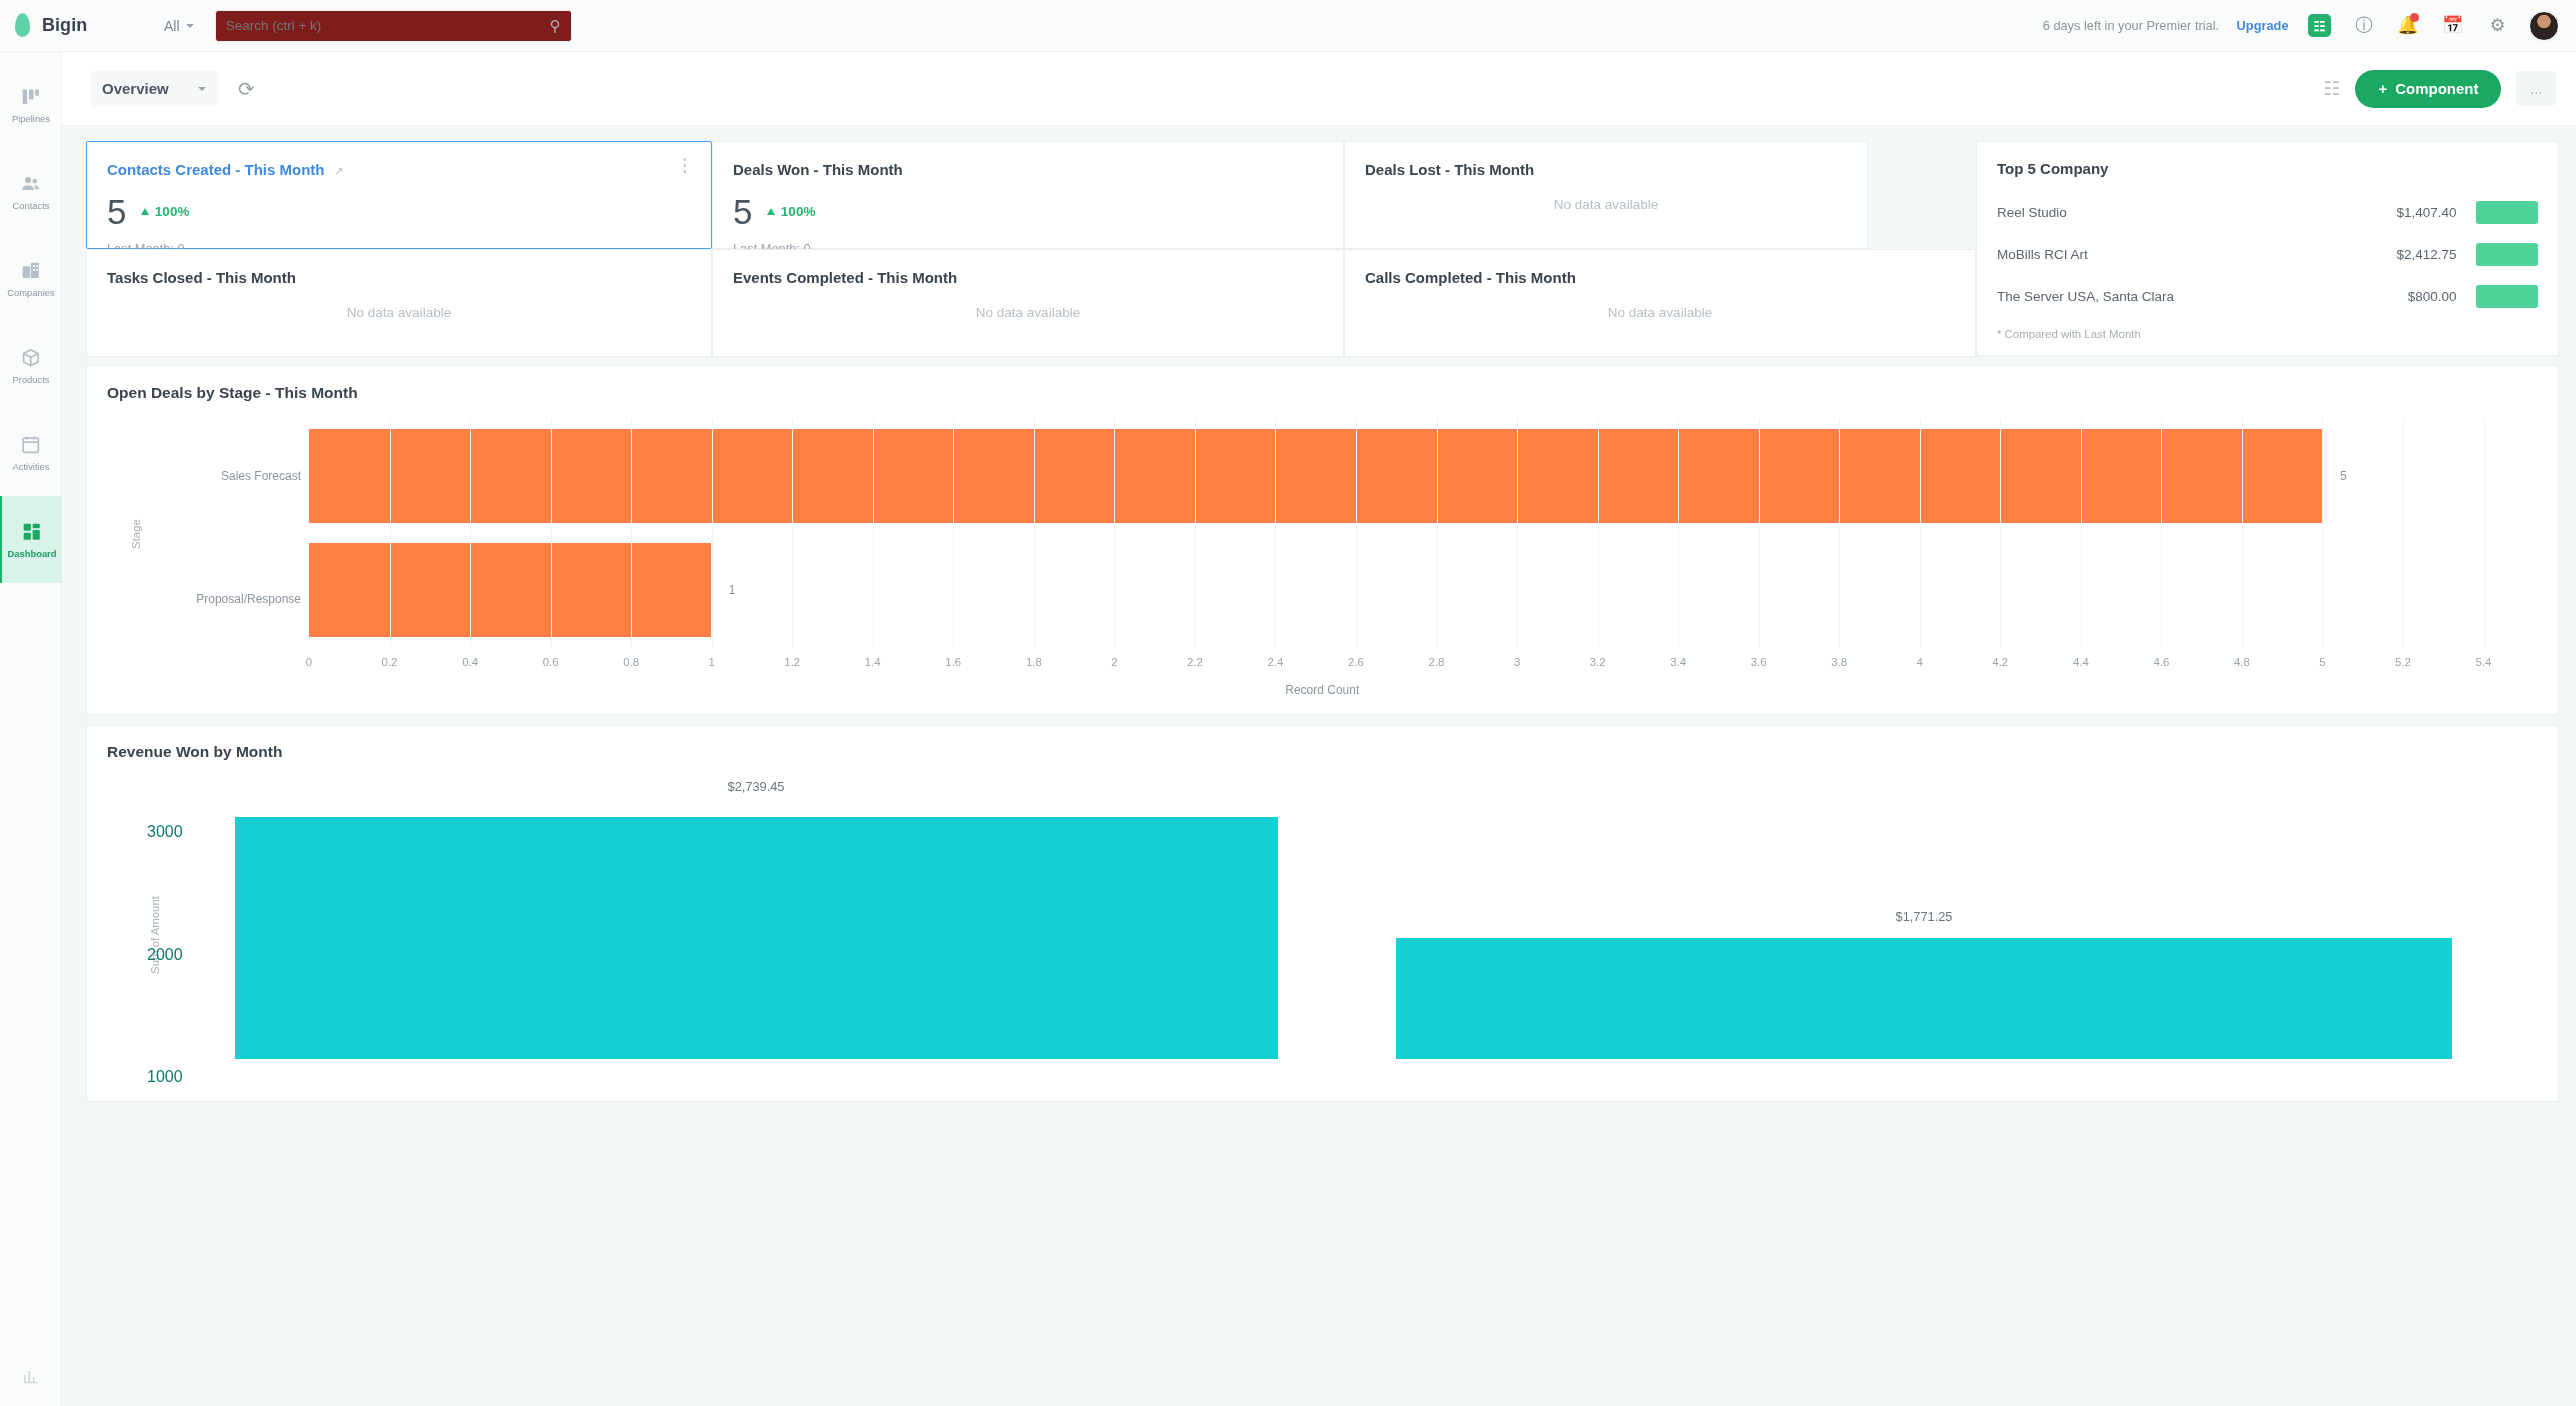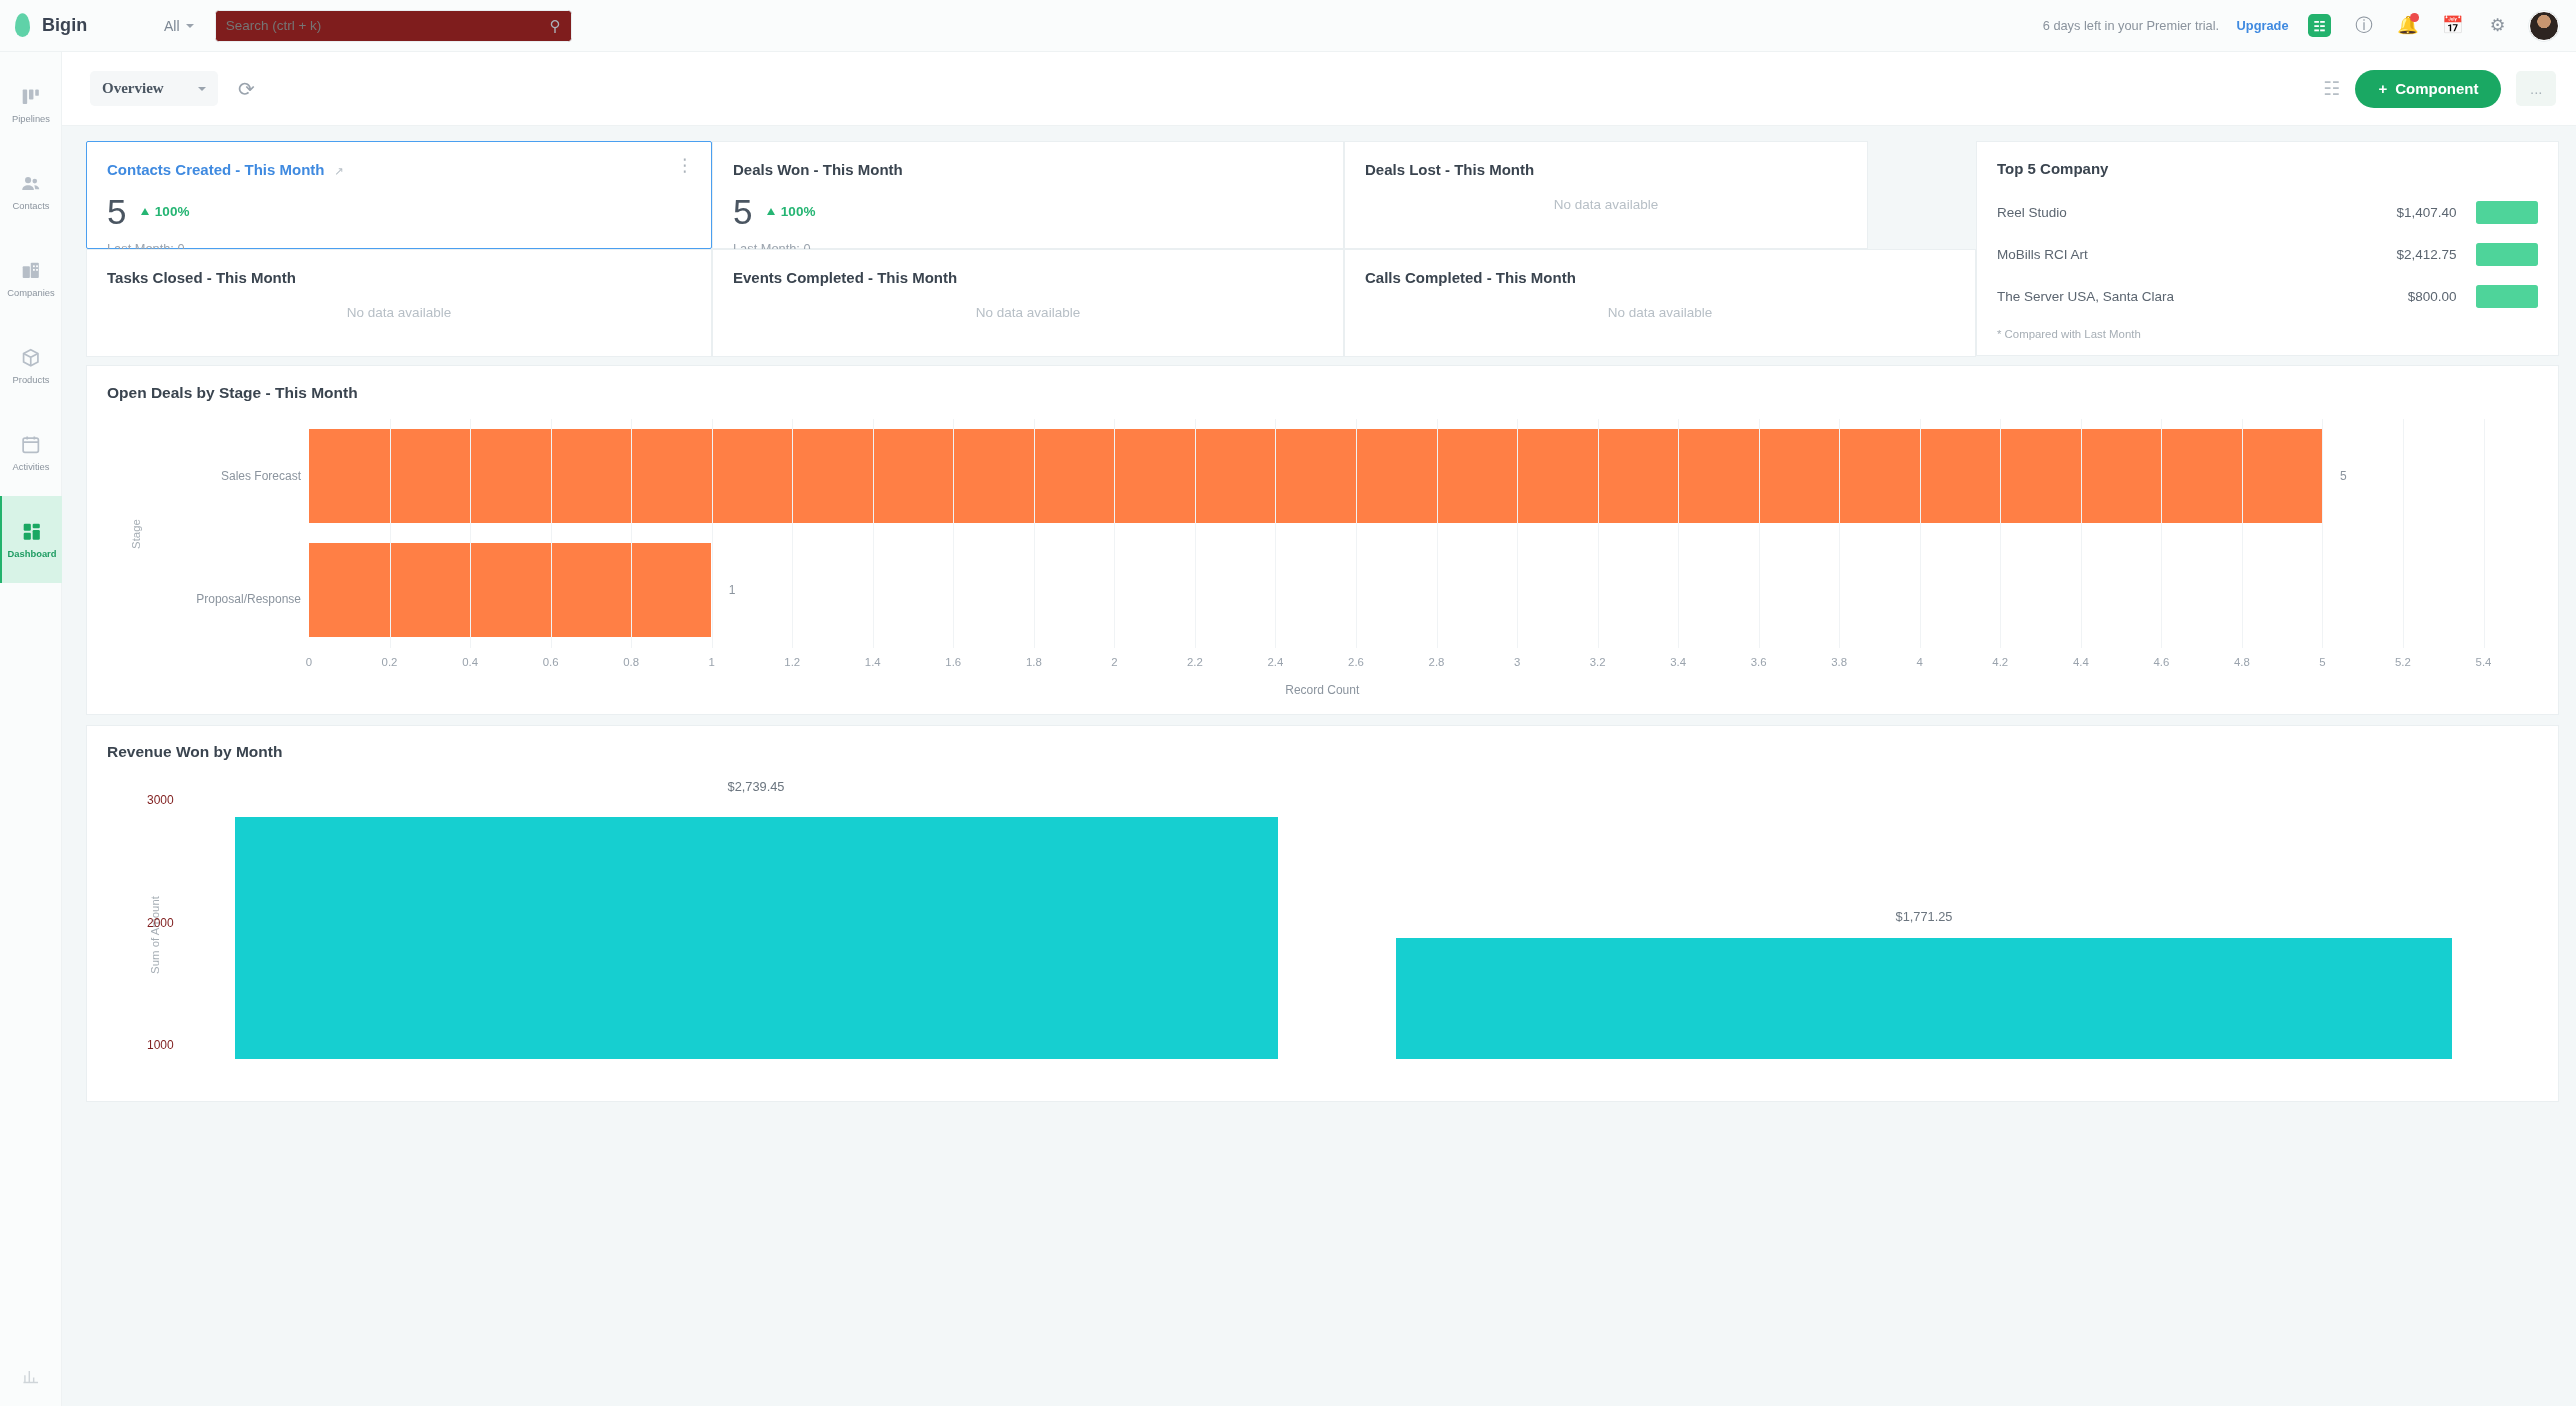--- a/index.html
+++ b/index.html
@@ -72,21 +72,21 @@
   .actionbar {
     position: absolute; top: 52px; left: 62px; width: 2514px; height: 74px;
     background: #ffffff; border-bottom: 0.7px solid #eef2f3;
     display: flex; align-items: center; padding: 0 20px 0 28px;
   }
   .view-pill {
     height: 35px; min-width: 128px; border-radius: 4.7px; background: #f5f7f8;
     display: flex; align-items: center; justify-content: space-between;
     padding: 0 12px; gap: 17.5px;
   }
-  .view-pill-label { font-size: 15px; color: #4a5561; font-weight: 600; font-family: Liberation Serif, serif; }
+  .view-pill-label { font-size: 15px; color: #4a5561; font-weight: 600; }
   .refresh-ic { margin-left: 20px; color: #9aa3ad; font-size: 20px; }
   .actionbar-right { margin-left: auto; display: flex; align-items: center; gap: 15px; }
   .grid-ic { color: #b6bec5; font-size: 19px; }
   .btn-primary {
     height: 38px; padding: 0 23px; border-radius: 20px; background: #1aa863;
     color: #ffffff; font-size: 15px; font-weight: 600;
     display: flex; align-items: center; gap: 8px; border: none;
   }
   .btn-ghost {
     height: 35px; padding: 0 13.5px; border-radius: 4.7px; background: #f0f6f3;
@@ -148,21 +148,21 @@
   .hbar-val { position: absolute; font-size: 12px; color: #8b949e; transform: translateY(-50%); }
   .hbar-xticks { position: absolute; left: 202px; right: 54px; top: 237px; height: 20px; }
   .hbar-xtick { position: absolute; font-size: 11.4px; color: #9aa3ad; transform: translateX(-50%); }
   .hbar-xtitle { position: absolute; left: 0; right: 0; top: 264px; text-align: center; font-size: 12px; color: #8b949e; }
   
   .vbar-plot { position: relative; height: 283px; margin-top: 15px; }
   .vbar-ylabel {
     position: absolute; left: 9.4px; top: 56%; transform: translateY(-50%) rotate(-90deg);
     font-size: 11.4px; color: #a6aeb5; white-space: nowrap;
   }
-  .vbar-ytick { position: absolute; left: 40px; font-size: 12px; color: #7f1d1d; transform: translateY(-50%); }
+  .vbar-ytick { position: absolute; left: 40px; font-size: 16px; color: #0f766e; transform: translateY(-50%); margin-top: 32px; }
   .vbar-area { position: absolute; left: 128px; right: 27px; top: 20px; bottom: 0; }
   .vbar { position: absolute; bottom: 0; background: #16cfd0; }
   .vbar-label { position: absolute; font-size: 12.8px; color: #6b757f; transform: translateX(-50%); }
 </style>
 </head>
 <body>
 
 <div class="topbar">
   <div class="brand-wrap">
     <div class="brand-logo">

